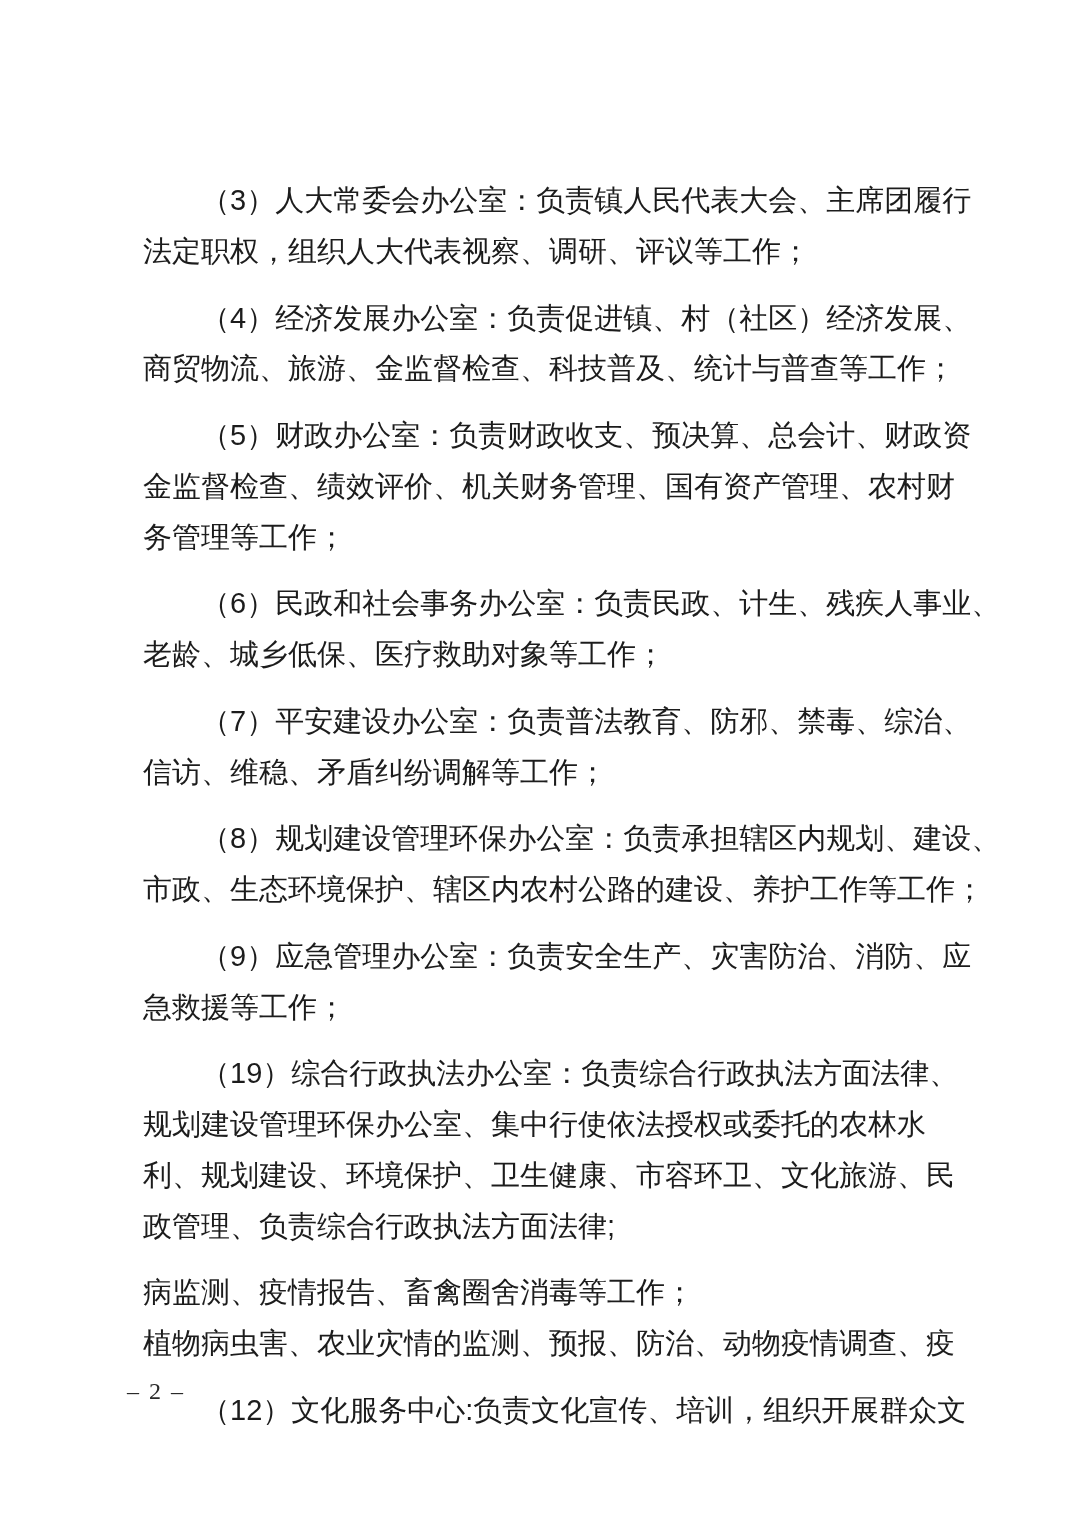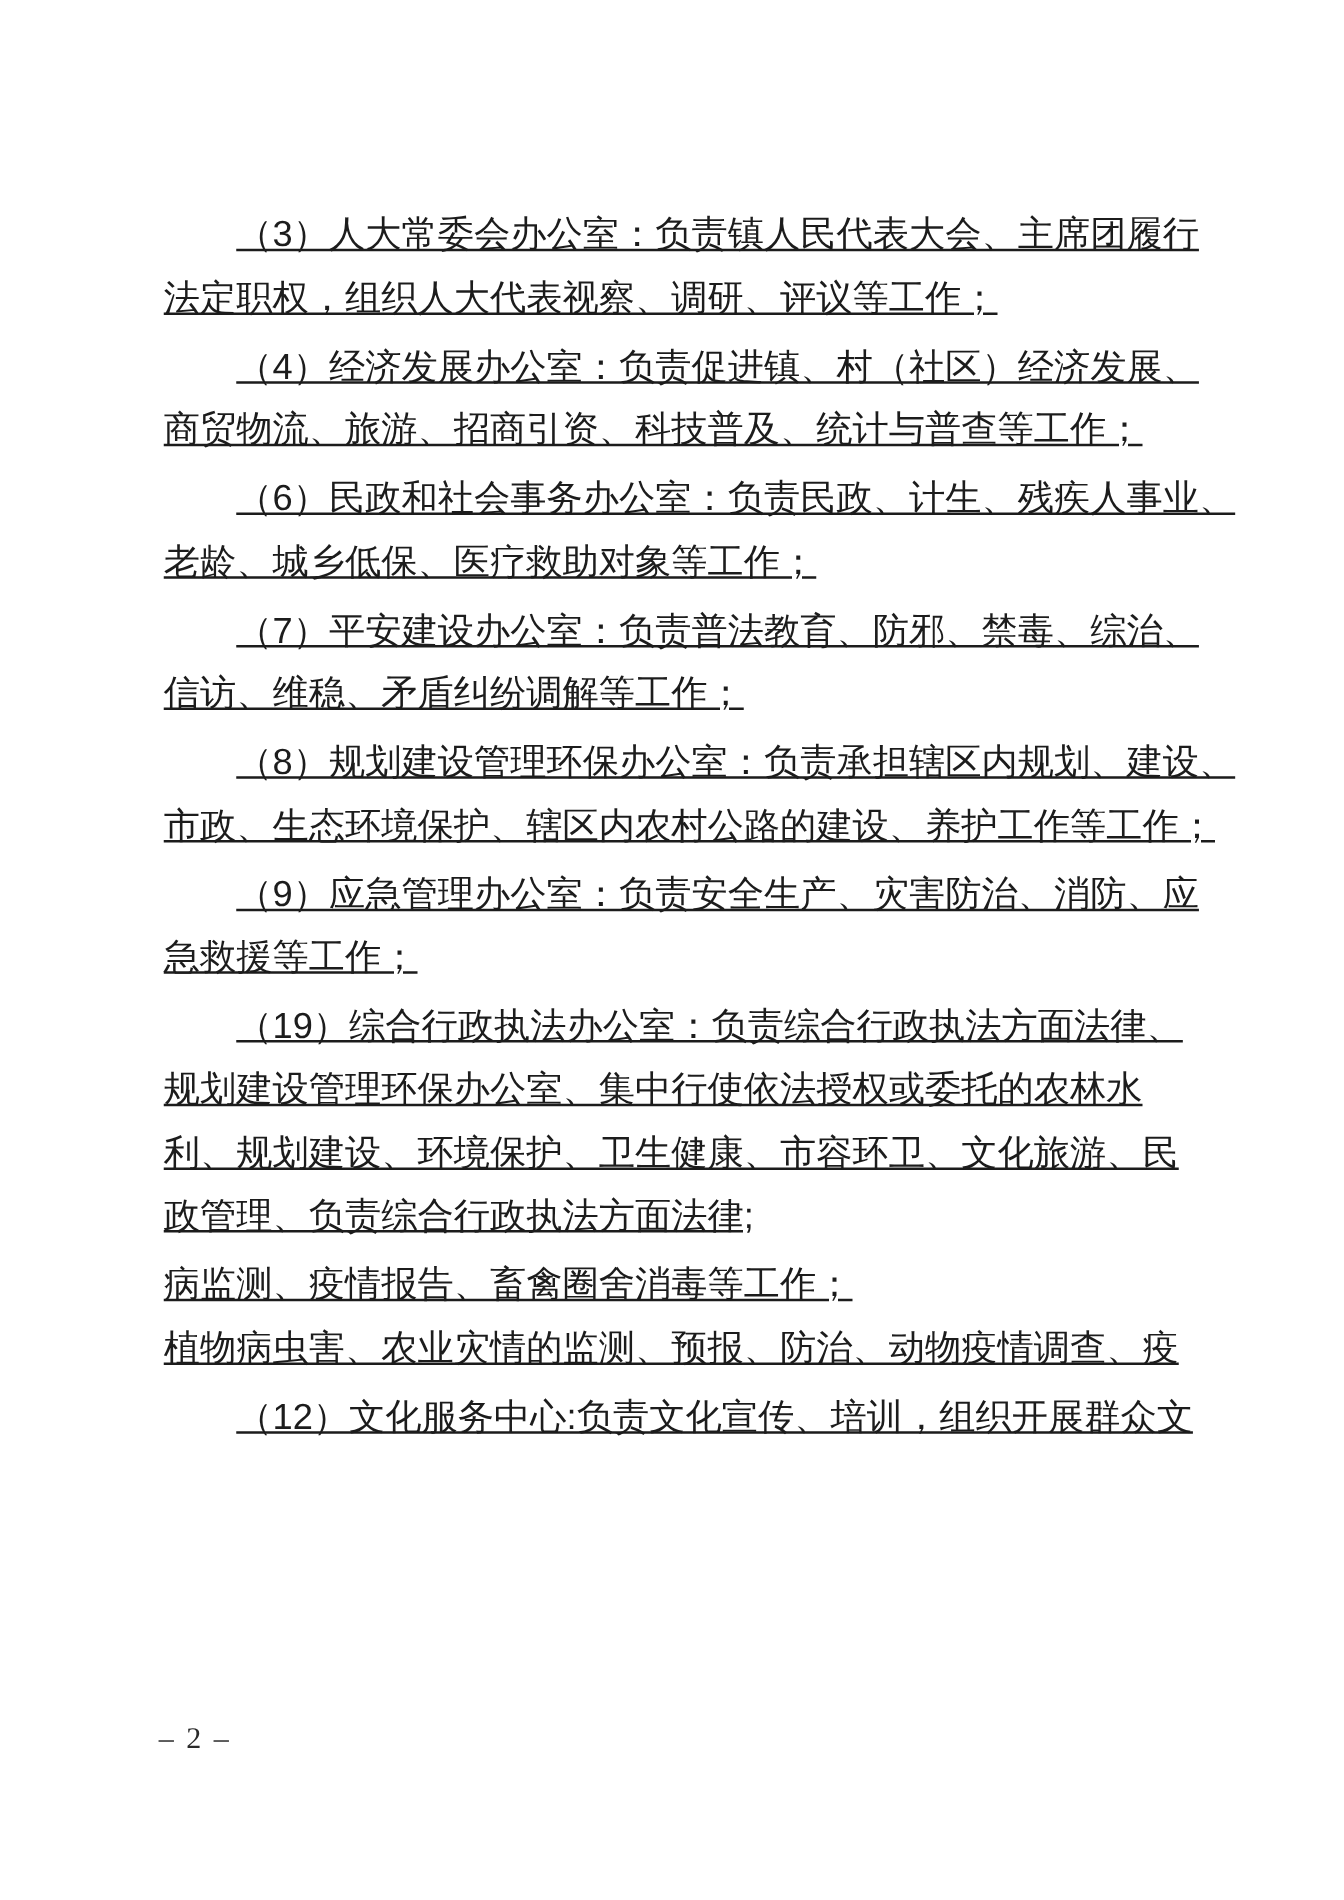--- a/index.html
+++ b/index.html
@@ -20,23 +20,22 @@
     position: absolute;
     left: 127px;
     top: 159px;
     width: 830px;
     color: #1c1c1c;
     font-size: 29px;
     line-height: 50.75px;
     letter-spacing: 0px;
   }
   .paragraph {
-    margin: 4px;
+    margin: 16px;
     padding: 0;
-    text-decoration: underline;
   }
   .text-line {
     white-space: nowrap;
     text-align: left;
   }
   .text-line.first {
     text-indent: 58px;
   }
   .page-number {
     position: absolute;
@@ -52,21 +51,26 @@
 <body>
 
 <div class="page">
   <div class="doc-body">
       <div class="paragraph">
         <div class="text-line first">（3）人大常委会办公室：负责镇人民代表大会、主席团履行</div>
         <div class="text-line">法定职权，组织人大代表视察、调研、评议等工作；</div>
       </div>
       <div class="paragraph">
         <div class="text-line first">（4）经济发展办公室：负责促进镇、村（社区）经济发展、</div>
-        <div class="text-line">商贸物流、旅游、招商引资、科技普及、统计与普查等工作；</div>
+        <div class="text-line">商贸物流、旅游、金监督检查、科技普及、统计与普查等工作；</div>
+      </div>
+      <div class="paragraph">
+        <div class="text-line first">（5）财政办公室：负责财政收支、预决算、总会计、财政资</div>
+        <div class="text-line">金监督检查、绩效评价、机关财务管理、国有资产管理、农村财</div>
+        <div class="text-line">务管理等工作；</div>
       </div>
       <div class="paragraph">
         <div class="text-line first">（6）民政和社会事务办公室：负责民政、计生、残疾人事业、</div>
         <div class="text-line">老龄、城乡低保、医疗救助对象等工作；</div>
       </div>
       <div class="paragraph">
         <div class="text-line first">（7）平安建设办公室：负责普法教育、防邪、禁毒、综治、</div>
         <div class="text-line">信访、维稳、矛盾纠纷调解等工作；</div>
       </div>
       <div class="paragraph">

